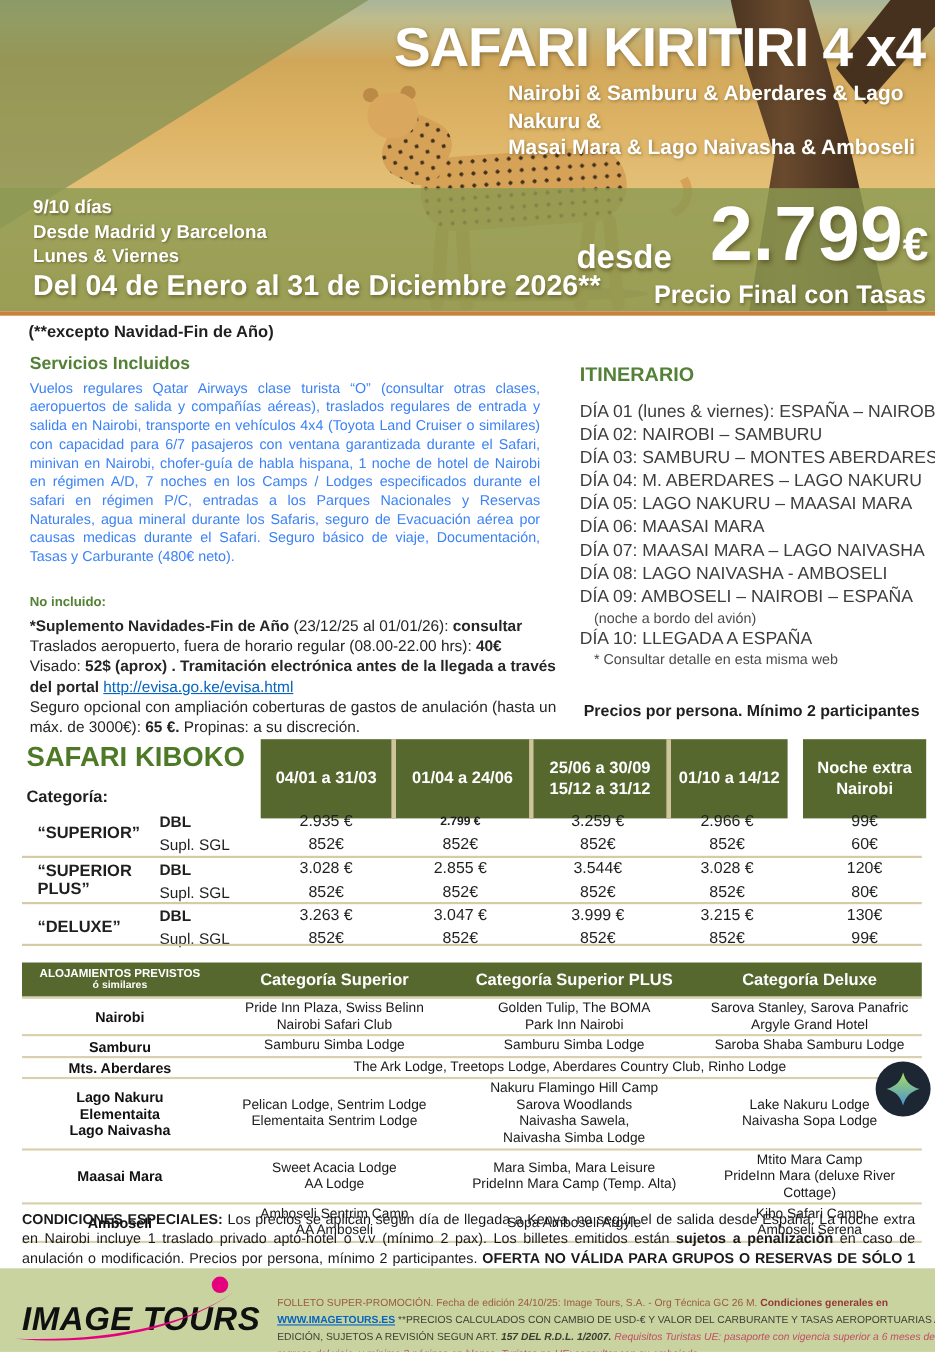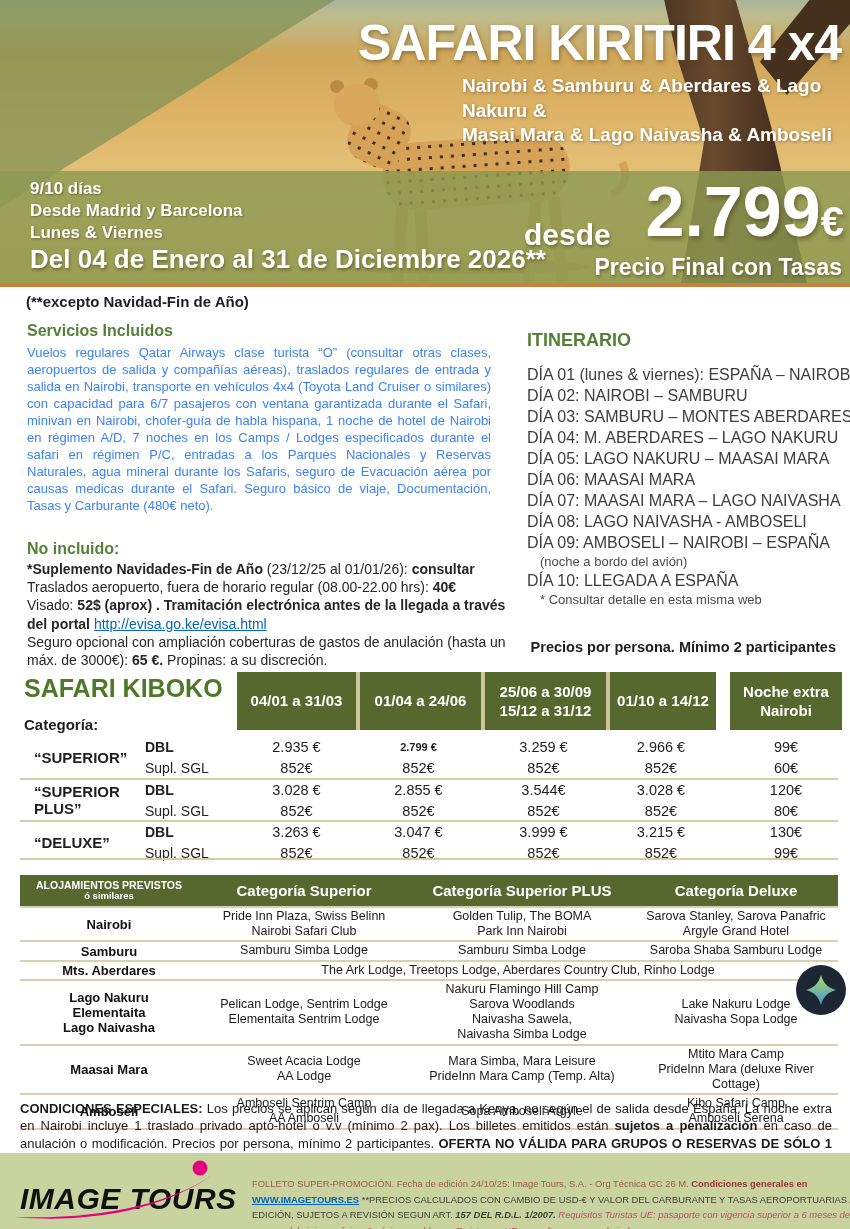--- a/index.html
+++ b/index.html
@@ -50,38 +50,38 @@
   #band-price .euro { font-size:42px; }
   #band-pricenote { position:absolute; right:8px; top:254px; color:#fff; font-weight:700; font-size:23px;
     text-shadow:1px 2px 3px rgba(70,60,20,.5); }
   #hero-rule { position:absolute; left:0; top:283px; width:850px; height:4px; background:#c9813d; }
 
   
   #except-note { position:absolute; left:26px; top:293px; font-weight:700; font-size:15px; color:#1f1f1f; }
   #services-title { position:absolute; left:27px; top:322px; font-weight:700; font-size:16px; color:#538135; }
   #services-text { position:absolute; left:27px; top:344px; width:464px; font-size:13px; line-height:17px;
     text-align:justify; color:#3b82f6; }
-  #notinc-title { position:absolute; left:27px; top:540px; font-weight:700; font-size:16px; color:#538135; }
+  #notinc-title { position:absolute; left:27px; top:540px; font-weight:700; font-size:12px; color:#538135; }
   #notinc { position:absolute; left:27px; top:560px; width:500px; font-size:14px; color:#262626; }
   .ni-line { line-height:18.2px; text-align:left; }
 
   #itin-title { position:absolute; left:527px; top:330px; font-weight:700; font-size:18px; color:#538135; }
   #itin-days { position:absolute; left:527px; top:364px; width:320px; }
   .it-day { font-size:16px; line-height:21px; color:#3d3d3d; white-space:nowrap; }
   .it-day.small { font-size:13px; line-height:17px; color:#4a4a4a;margin-left:13px; }
 
   #prices-note { position:absolute; right:14px; top:639px; font-weight:700; font-size:14.5px; color:#1f1f1f; }
 
   
   #psection { position:absolute; left:0; top:662px; width:850px; height:200px; }
   #ptitle { position:absolute; left:24px; top:12px; font-weight:700; font-size:25px; color:#4e7a28; }
   #pcat-label { position:absolute; left:24px; top:54px; font-weight:700; font-size:15px; color:#1f1f1f; }
   .pgrid { position:absolute; left:20px; width:822px; display:grid;
     grid-template-columns:125px 92px 119px 125px 125px 110px 126px; }
-  #phead { top:10px; height:58px; }
+  #phead { top:10px; height:72px; }
   .hcell { background:#57682f; color:#fff; font-weight:700; font-size:15px; display:flex; align-items:center;
     justify-content:center; text-align:center; white-space:pre-line; line-height:1.3;
     border-left:4px solid #cfc49c; }
   .hcell.first { border-left:none; grid-column:3; }
   .hcell.last { border-left:none; margin-left:14px; grid-column:7; }
   .pgroup { grid-template-rows:21px 21px; }
   .pcat { grid-column:1; grid-row:1/3; display:flex; align-items:center; padding-left:14px;
     font-weight:700; font-size:15px; color:#1f1f1f; }
   .psub { grid-column:2; display:flex; align-items:center; font-size:14px; color:#1f1f1f; }
   .psub.b { font-weight:700; }

